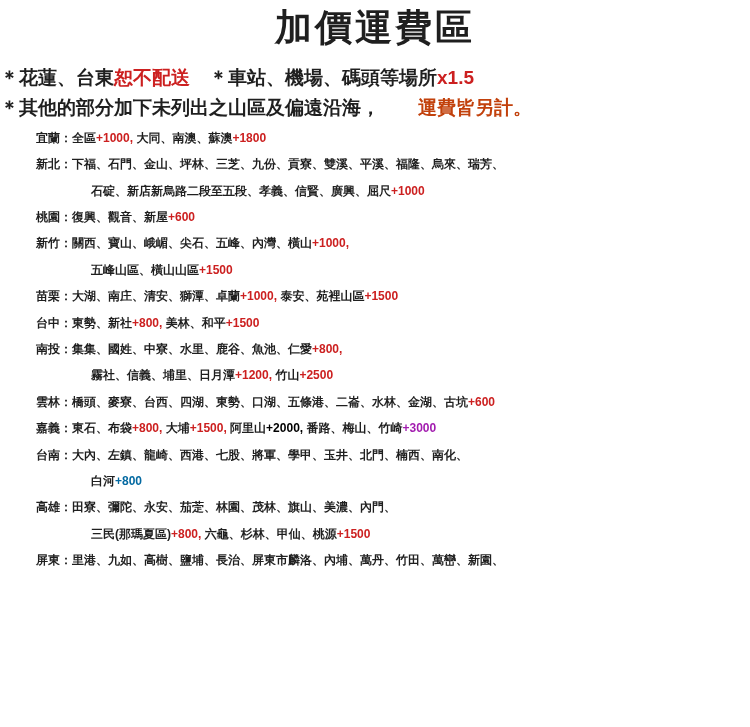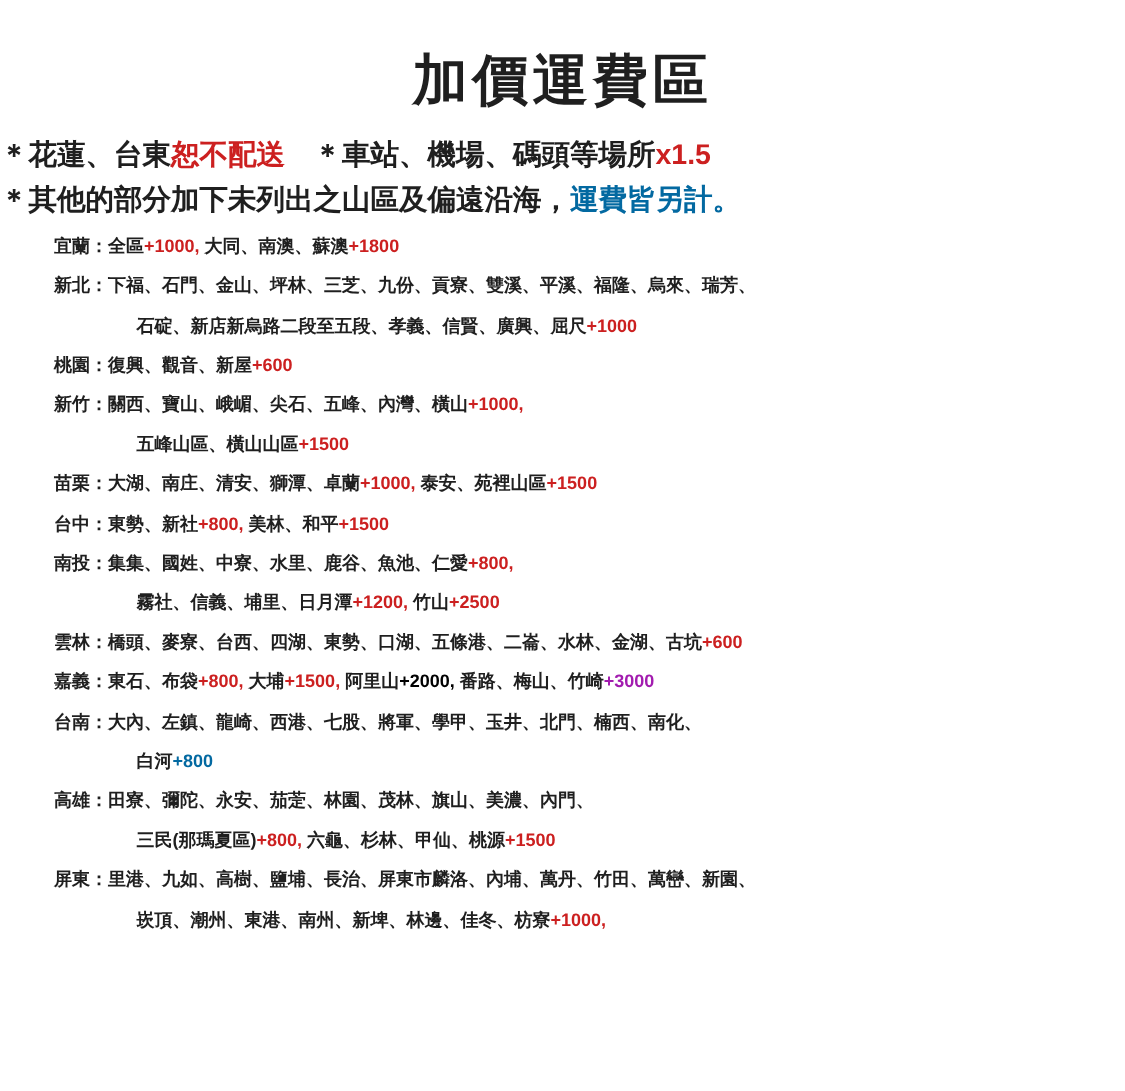--- a/index.html
+++ b/index.html
@@ -8,21 +8,21 @@
     background: #ffffff;
     width: 750px;
     height: 727px;
     overflow: hidden;
     font-family: "Liberation Sans", "DejaVu Sans", sans-serif;
   }
   .page {
     width: 750px;
     height: 727px;
     box-sizing: border-box;
-    padding-top: 34px;
+    padding-top: 8px;
   }
   .title {
     margin: 0;
     text-align: center;
     font-size: 37px;
     font-weight: 700;
     letter-spacing: 3px;
     line-height: 1.1;
   }
   .notes {
@@ -46,35 +46,34 @@
   .label { }
   .red { }
 </style>
 </head>
 <body style="color: rgb(31, 31, 31);">
 
 <div class="page">
   <h1 class="title">加價運費區</h1>
   <div class="notes" id="notes">
       <div><span>＊花蓮、台東</span><span class="red" style="color: rgb(204, 32, 32);">恕不配送</span><span>　＊車站、機場、碼頭等場所</span><span class="red" style="color: rgb(204, 32, 32);">x1.5</span></div>
-      <div><span>＊其他的部分加下未列出之山區及偏遠沿海，</span><span class="red" style="color: #0369a1;">運費皆另計。</span></div>
+      <div><span>＊其他的部分加下未列出之山區及偏遠沿海，</span><span class="red" style="color: #c2410c; margin-left: 38px;">運費皆另計。</span></div>
     </div>
   <div class="regions" id="regions">
       <div class="line"><span class="label">宜蘭：</span><span>全區</span><span class="red" style="color: rgb(204, 32, 32);">+1000,</span><span> 大同、南澳、蘇澳</span><span class="red" style="color: rgb(204, 32, 32);">+1800</span></div>
       <div class="line"><span class="label">新北：</span><span>下福、石門、金山、坪林、三芝、九份、貢寮、雙溪、平溪、福隆、烏來、瑞芳、</span></div>
       <div class="line cont"><span>石碇、新店新烏路二段至五段、孝義、信賢、廣興、屈尺</span><span class="red" style="color: rgb(204, 32, 32);">+1000</span></div>
       <div class="line"><span class="label">桃園：</span><span>復興、觀音、新屋</span><span class="red" style="color: rgb(204, 32, 32);">+600</span></div>
       <div class="line"><span class="label">新竹：</span><span>關西、寶山、峨嵋、尖石、五峰、內灣、橫山</span><span class="red" style="color: rgb(204, 32, 32);">+1000,</span></div>
       <div class="line cont"><span>五峰山區、橫山山區</span><span class="red" style="color: rgb(204, 32, 32);">+1500</span></div>
       <div class="line"><span class="label">苗栗：</span><span>大湖、南庄、清安、獅潭、卓蘭</span><span class="red" style="color: rgb(204, 32, 32);">+1000,</span><span> 泰安、苑裡山區</span><span class="red" style="color: rgb(204, 32, 32);">+1500</span></div>
       <div class="line"><span class="label">台中：</span><span>東勢、新社</span><span class="red" style="color: rgb(204, 32, 32);">+800,</span><span> 美林、和平</span><span class="red" style="color: rgb(204, 32, 32);">+1500</span></div>
       <div class="line"><span class="label">南投：</span><span>集集、國姓、中寮、水里、鹿谷、魚池、仁愛</span><span class="red" style="color: rgb(204, 32, 32);">+800,</span></div>
       <div class="line cont"><span>霧社、信義、埔里、日月潭</span><span class="red" style="color: rgb(204, 32, 32);">+1200,</span><span> 竹山</span><span class="red" style="color: rgb(204, 32, 32);">+2500</span></div>
       <div class="line"><span class="label">雲林：</span><span>橋頭、麥寮、台西、四湖、東勢、口湖、五條港、二崙、水林、金湖、古坑</span><span class="red" style="color: rgb(204, 32, 32);">+600</span></div>
       <div class="line"><span class="label">嘉義：</span><span>東石、布袋</span><span class="red" style="color: rgb(204, 32, 32);">+800,</span><span> 大埔</span><span class="red" style="color: rgb(204, 32, 32);">+1500,</span><span> 阿里山</span><span class="red" style="color: #000000; text-align: right;">+2000,</span><span> 番路、梅山、竹崎</span><span class="red" style="color: #a21caf; text-align: center;">+3000</span></div>
       <div class="line"><span class="label">台南：</span><span>大內、左鎮、龍崎、西港、七股、將軍、學甲、玉井、北門、楠西、南化、</span></div>
       <div class="line cont"><span>白河</span><span class="red" style="color: #0369a1;">+800</span></div>
       <div class="line"><span class="label">高雄：</span><span>田寮、彌陀、永安、茄萣、林園、茂林、旗山、美濃、內門、</span></div>
       <div class="line cont"><span>三民(那瑪夏區)</span><span class="red" style="color: rgb(204, 32, 32);">+800,</span><span> 六龜、杉林、甲仙、桃源</span><span class="red" style="color: rgb(204, 32, 32);">+1500</span></div>
       <div class="line"><span class="label">屏東：</span><span>里港、九如、高樹、鹽埔、長治、屏東市麟洛、內埔、萬丹、竹田、萬巒、新園、</span></div>
-      <div class="line cont"><span>崁頂、潮州、東港、南州、新埤、林邊、佳冬、枋寮</span><span class="red" style="color: rgb(204, 32, 32);">+1000,</span></div>
     </div>
 </div>
 
 </body></html>

